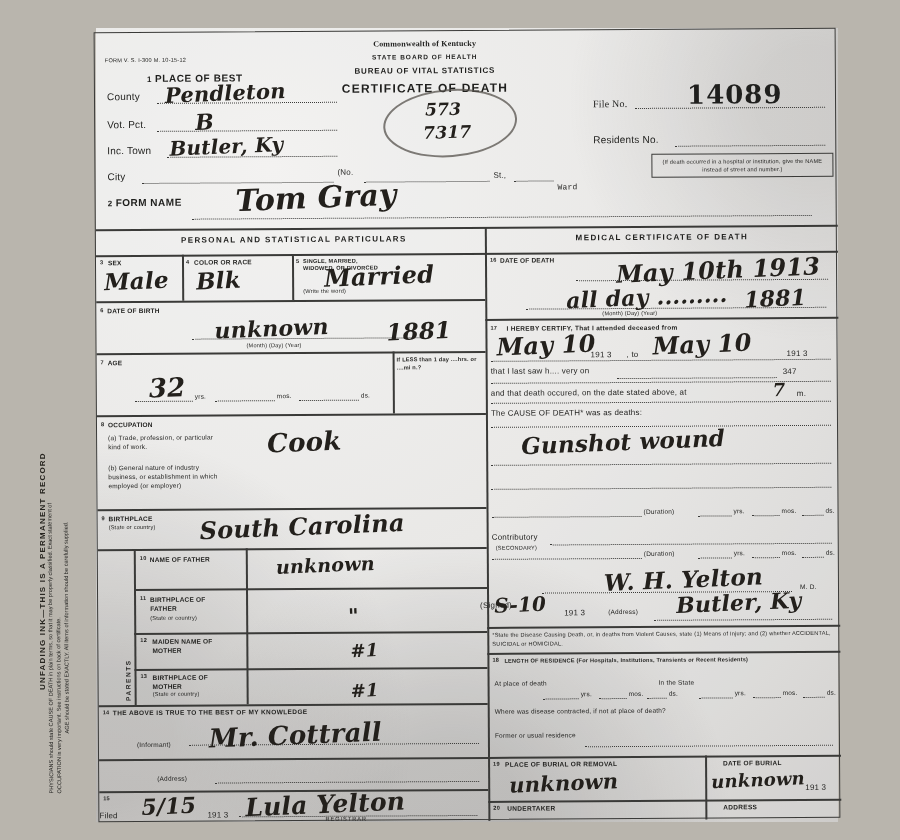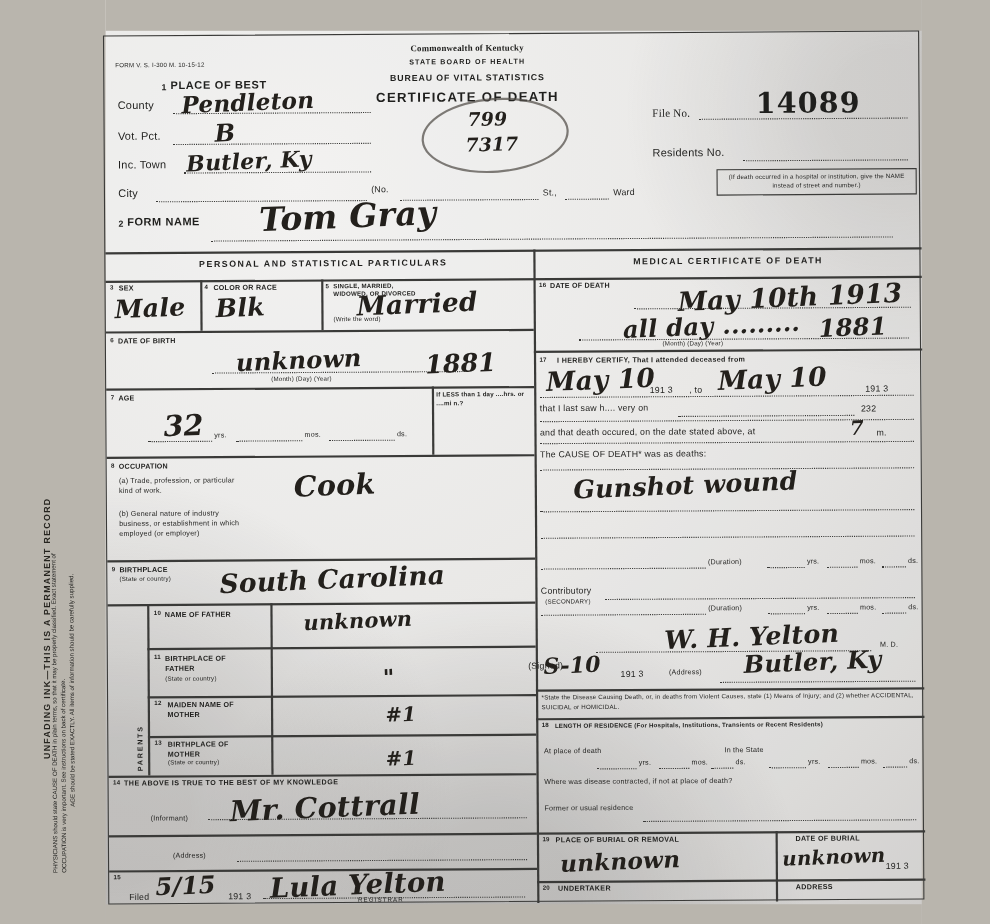--- a/index.html
+++ b/index.html
@@ -90,21 +90,21 @@
 <div class="cert">
 
   <div class="txt xtiny" style="left:10px;top:24px;">FORM V. S. I-300 M. 10-15-12</div>
 
   <div class="txt sm bold cen" style="left:200px;top:8px;width:260px;font-family:'Liberation Serif',serif;">Commonwealth of Kentucky</div>
   <div class="txt tiny bold cen" style="left:200px;top:22px;width:260px;letter-spacing:1px;">STATE BOARD OF HEALTH</div>
   <div class="txt sm bold cen" style="left:200px;top:35px;width:260px;letter-spacing:.8px;">BUREAU OF VITAL STATISTICS</div>
   <div class="txt lg bold cen" style="left:190px;top:50px;width:280px;letter-spacing:1.2px;">CERTIFICATE OF DEATH</div>
 
   <div class="stamp" style="left:288px;top:58px;width:130px;height:64px;transform:rotate(-4deg);"></div>
-  <div class="txt hand2" style="left:330px;top:68px;font-size:17px;">799</div>
+  <div class="txt hand2" style="left:330px;top:68px;font-size:17px;">573</div>
   <div class="txt hand2" style="left:328px;top:91px;font-size:17px;">7317</div>
 
   <div class="txt sm bold" style="left:52px;top:42px;">1</div>
   <div class="txt md bold" style="left:60px;top:40px;letter-spacing:.6px;">PLACE OF BEST</div>
 
   <div class="txt md" style="left:12px;top:58px;">County</div>
   <div class="dots" style="left:62px;top:70px;width:180px;"></div>
   <div class="txt hand" style="left:70px;top:48px;font-size:21px;">Pendleton</div>
 
   <div class="txt md" style="left:12px;top:86px;">Vot. Pct.</div>
@@ -114,21 +114,21 @@
   <div class="txt md" style="left:12px;top:112px;">Inc. Town</div>
   <div class="dots" style="left:72px;top:124px;width:170px;"></div>
   <div class="txt hand" style="left:74px;top:102px;font-size:20px;">Butler, Ky</div>
 
   <div class="txt md" style="left:12px;top:138px;text-align:center;">City</div>
   <div class="dots" style="left:46px;top:150px;width:192px;"></div>
   <div class="txt sm" style="left:242px;top:136px;">(No.</div>
   <div class="dots" style="left:268px;top:150px;width:126px;"></div>
   <div class="txt sm" style="left:398px;top:140px;">St.,</div>
   <div class="dots" style="left:418px;top:150px;width:40px;"></div>
-  <div class="txt sm" style="left:462px;top:140px;">Ward</div>
+  <div class="txt sm" style="left:462px;top:152px;font-family:Liberation Mono, monospace;">Ward</div>
 
   <div class="txt md" style="left:498px;top:68px;font-family:Liberation Serif, serif;">File No.</div>
   <div class="txt fileno" style="left:592px;top:50px;font-size:26px;letter-spacing:1px;">14089</div>
   <div class="dots" style="left:540px;top:78px;width:190px;"></div>
 
   <div class="txt md" style="left:498px;top:104px;">Residents No.</div>
   <div class="dots" style="left:580px;top:116px;width:150px;"></div>
   <div class="txt xtiny" style="left:556px;top:124px;width:176px;line-height:8px;text-align:center;border:1.2px solid #3a3a38;padding:3px 2px;">(If death occurred in a hospital or institution, give the NAME instead of street and number.)</div>
 
   <div class="txt sm bold" style="left:12px;top:166px;">2</div>
@@ -225,21 +225,21 @@
   <div class="txt tiny bold" style="left:14px;top:676px;letter-spacing:.4px;">THE ABOVE IS TRUE TO THE BEST OF MY KNOWLEDGE</div>
   <div class="dots" style="left:90px;top:712px;width:290px;"></div>
   <div class="txt hand" style="left:110px;top:688px;font-size:26px;">Mr. Cottrall</div>
   <div class="txt tiny" style="left:38px;top:708px;">(Informant)</div>
   <div class="line hl" style="left:0;top:726px;width:389px;"></div>
   <div class="txt tiny" style="left:58px;top:742px;">(Address)</div>
   <div class="dots" style="left:116px;top:750px;width:264px;"></div>
   <div class="line hl" style="left:0;top:758px;width:389px;"></div>
 
   <div class="txt xtiny bold" style="left:4px;top:762px;">15</div>
-  <div class="txt sm" style="left:18px;top:778px;">Filed</div>
+  <div class="txt sm" style="left:0;top:778px;">Filed</div>
   <div class="txt hand" style="left:42px;top:760px;font-size:22px;">5/15</div>
   <div class="txt sm" style="left:108px;top:778px;">191 3</div>
   <div class="txt hand" style="left:146px;top:758px;font-size:25px;">Lula Yelton</div>
   <div class="dots" style="left:140px;top:784px;width:238px;"></div>
   <div class="txt xtiny" style="left:226px;top:784px;letter-spacing:1px;">REGISTRAR</div>
 
   <div class="line hl" style="left:389px;top:288px;width:353px;"></div>
   <div class="txt xtiny bold" style="left:394px;top:226px;">16</div>
   <div class="txt tiny bold" style="left:404px;top:226px;">DATE OF DEATH</div>
   <div class="dots" style="left:480px;top:250px;width:252px;"></div>
@@ -253,21 +253,21 @@
   <div class="txt tiny bold" style="left:410px;top:294px;letter-spacing:.3px;">I HEREBY CERTIFY, That I attended deceased from</div>
   <div class="txt hand" style="left:400px;top:300px;font-size:24px;">May 10</div>
   <div class="txt sm" style="left:494px;top:320px;">191 3</div>
   <div class="txt sm" style="left:530px;top:320px;">, to</div>
   <div class="txt hand" style="left:556px;top:300px;font-size:24px;">May 10</div>
   <div class="txt sm" style="left:690px;top:320px;">191 3</div>
   <div class="dots" style="left:394px;top:330px;width:340px;"></div>
 
   <div class="txt sm" style="left:394px;top:336px;">that I last saw h.... very on</div>
   <div class="dots" style="left:520px;top:348px;width:160px;"></div>
-  <div class="txt sm" style="left:686px;top:338px;">232</div>
+  <div class="txt sm" style="left:686px;top:338px;">347</div>
   <div class="dots" style="left:394px;top:352px;width:340px;"></div>
 
   <div class="txt sm" style="left:394px;top:358px;">and that death occured, on the date stated above, at</div>
   <div class="txt hand" style="left:676px;top:350px;font-size:18px;">7</div>
   <div class="txt sm" style="left:700px;top:360px;">m.</div>
   <div class="dots" style="left:394px;top:372px;width:340px;"></div>
 
   <div class="txt sm" style="left:394px;top:378px;">The CAUSE OF DEATH* was as deaths:</div>
   <div class="dots" style="left:394px;top:396px;width:340px;"></div>
   <div class="txt hand" style="left:424px;top:398px;font-size:23px;">Gunshot wound</div>

